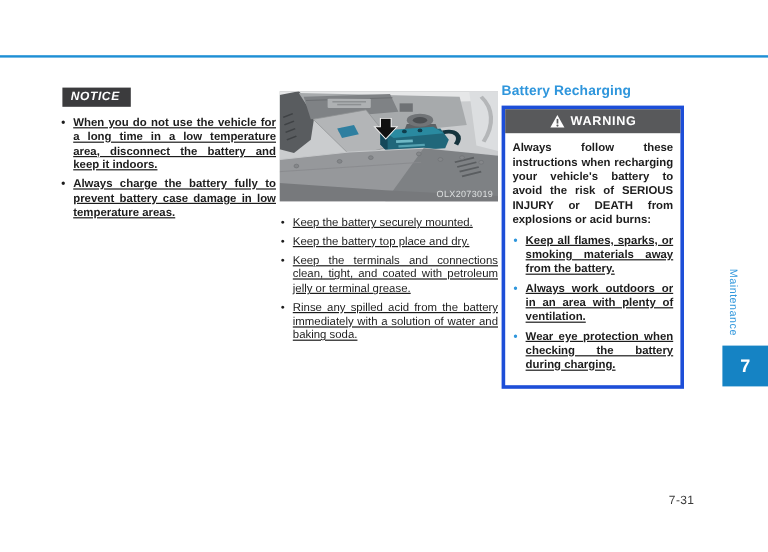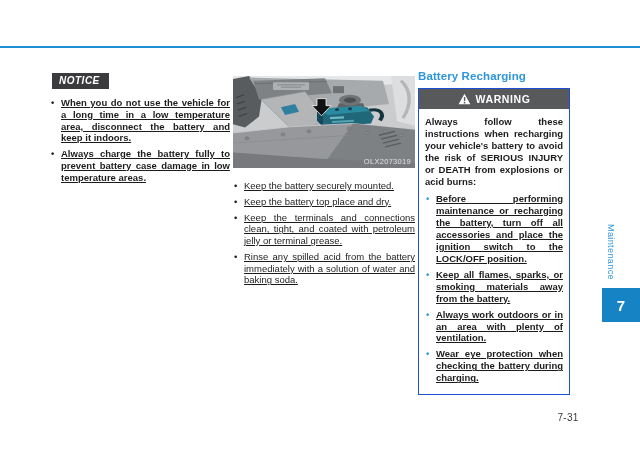--- a/index.html
+++ b/index.html
@@ -79,21 +79,21 @@
     position:absolute;
     right:4px;bottom:2px;
     font-size:7.5px;
     color:#dcdedf;
     text-shadow:0 0 1px #8a8d8f;
     letter-spacing:0.3px;
   }
 
   
   .warning-box{
-    border:1px solid #1d4ed8;
+    border:3px solid #1d4ed8;
     margin-top:5px;
   }
   .warning-header{
     background:var(--warning-header-bg);
     color:#fff;
     font-weight:bold;
     font-size:10.5px;
     letter-spacing:0.6px;
     text-align:center;
     padding:4px 0 4px 0;
@@ -252,21 +252,20 @@
         <path d="M10 1 L19 17 H1 Z" fill="#ffffff"></path>
         <rect x="9" y="6" width="2.2" height="6" fill="#58595b"></rect>
         <circle cx="10.1" cy="14.6" r="1.4" fill="#58595b"></circle>
       </svg>
       <span>WARNING</span>
     </div>
     <div class="warning-body">
       <p class="warning-intro">Always follow these instructions when recharging your vehicle's battery to avoid the risk of SERIOUS INJURY or DEATH from explosions or acid burns:</p>
       <ul class="bullets blue-markers">
 
-          <li>Before performing maintenance or recharging the battery, turn off all accessories and place the ignition switch to the LOCK/OFF position.</li>
 
           <li>Keep all flames, sparks, or smoking materials away from the battery.</li>
 
           <li>Always work outdoors or in an area with plenty of ventilation.</li>
 
           <li>Wear eye protection when checking the battery during charging.</li>
 
         </ul>
     </div>
   </div>

